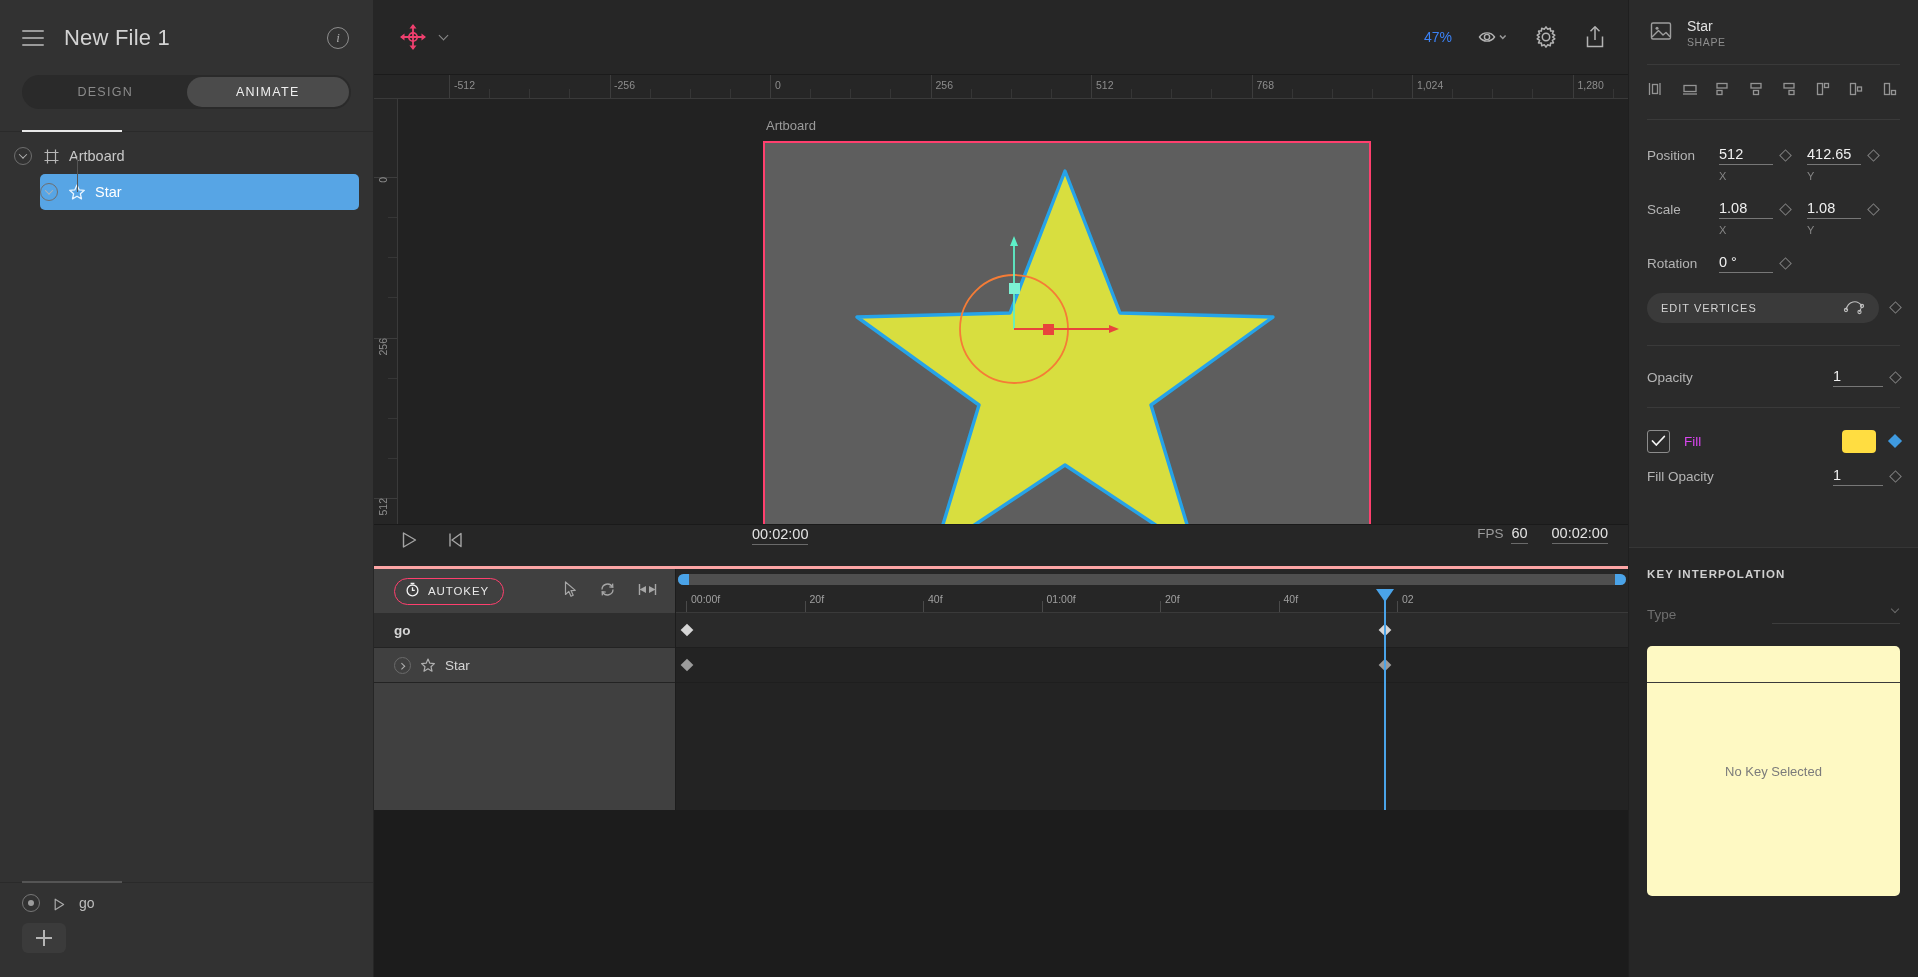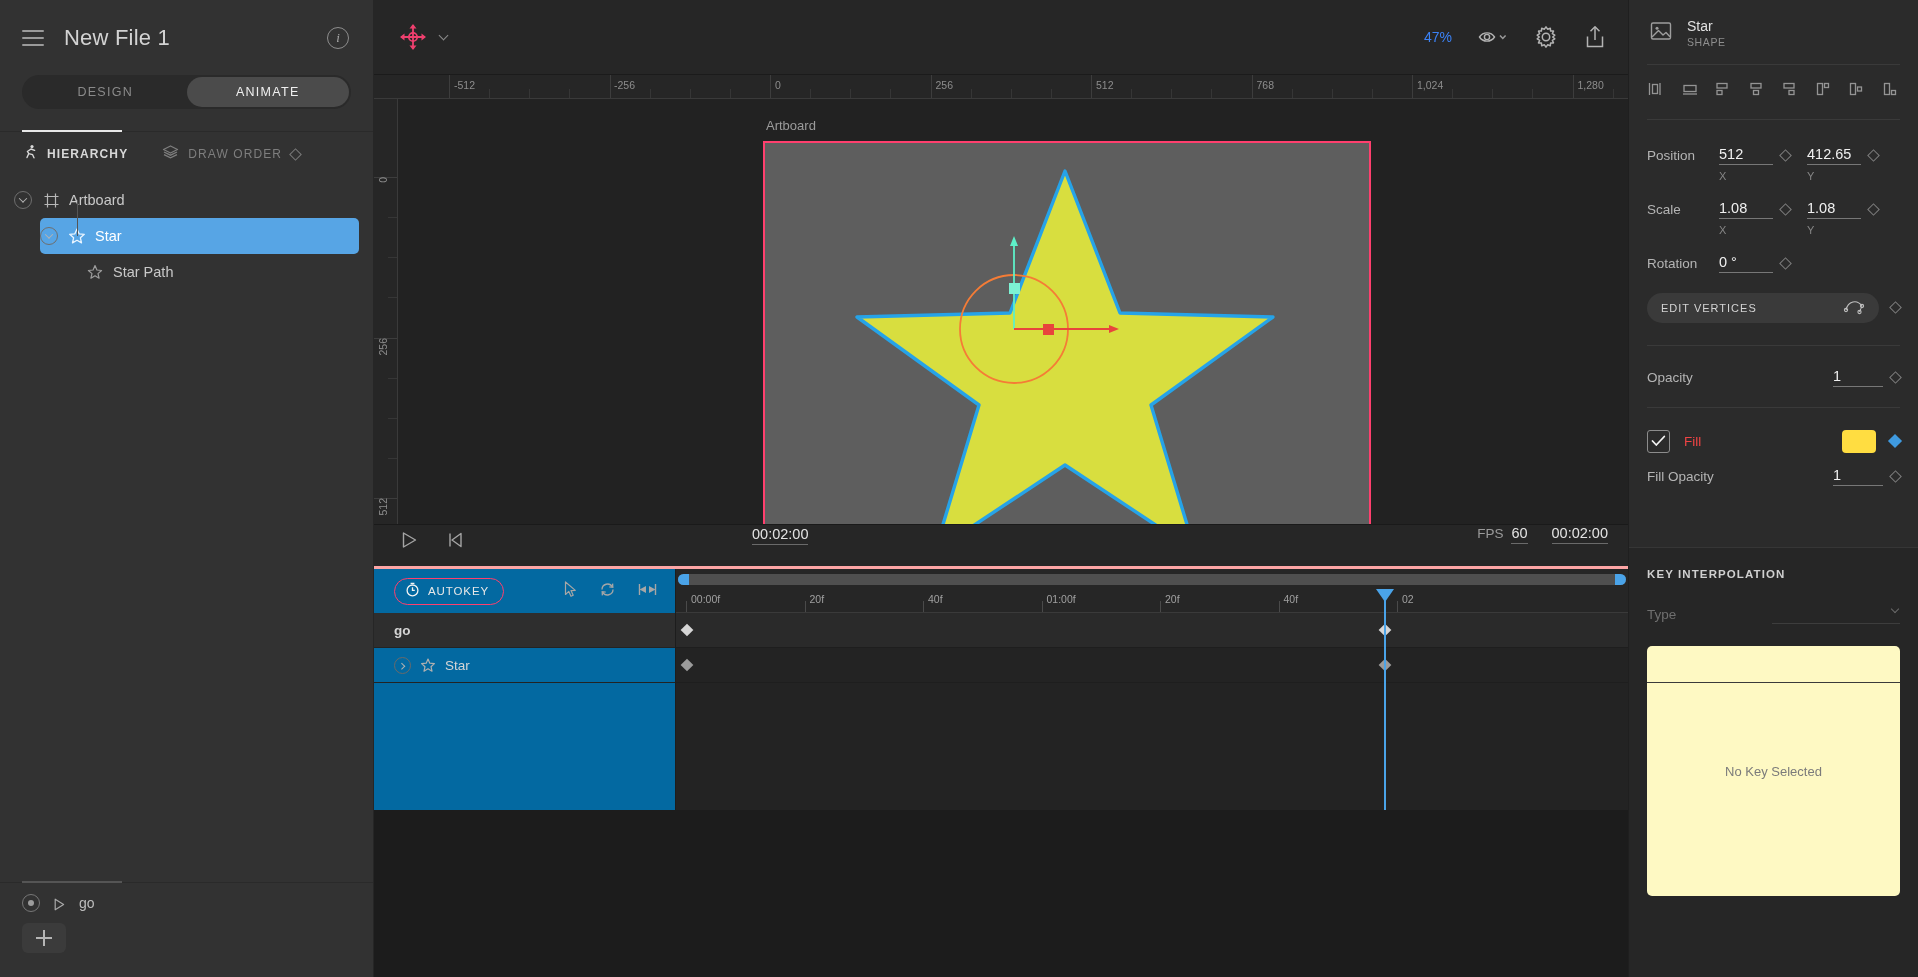--- a/index.html
+++ b/index.html
@@ -142,21 +142,21 @@
     height: 44px; display: flex; align-items: flex-start; padding: 0 20px; border-bottom: 3px solid #fca5a5;
   }
   .tl-btn { width: 30px; height: 30px; display:flex; align-items:center; justify-content:center; cursor:pointer; }
   .tl-time-field { margin-left: 282px; }
   .field-txt { font-size: 14.5px; color: #e3e3e3; border-bottom: 1px solid #6a6a6a; padding-bottom: 2px; }
   .tl-right { margin-left: auto; display: flex; align-items: flex-end; gap: 24px; }
   .fps-grp { display:flex; align-items: baseline; gap: 8px; }
   .fps-lbl { font-size: 13.5px; color: #9a9a9a; }
 
   .tl-body { display: flex; flex: 1; min-height: 0; }
-  .tl-left { width: 302px; flex: 0 0 302px; background: #0369a1; border-right: 1px solid #1d1d1d; }
+  .tl-left { width: 302px; flex: 0 0 302px; background: #404040; border-right: 1px solid #1d1d1d; }
   .autokey-row { height: 44px; display: flex; align-items: center; padding: 0 18px 0 20px; }
   .autokey-btn {
     display: flex; align-items: center; gap: 8px; height: 27px; padding: 0 14px 0 10px;
     border: 1.8px solid #ff3f6e; border-radius: 14px; cursor: pointer;
   }
   .autokey-lbl { font-size: 11.5px; letter-spacing: .9px; color: #e8e8e8; }
   .tl-tools { margin-left: auto; display: flex; align-items: center; gap: 22px; }
   .track-row {
     height: 35px; display: flex; align-items: center; padding-left: 20px; border-bottom: 1px solid #232323;
   }
@@ -213,21 +213,21 @@
 
   .ev-row { display: flex; align-items: center; padding: 0 18px; margin-top: 20px; gap: 12px; }
   .ev-btn {
     flex: 1; height: 30px; background: #3a3a3a; border-radius: 15px;
     display: flex; align-items: center; justify-content: space-between; padding: 0 14px; cursor: pointer;
   }
   .ev-lbl { font-size: 11px; letter-spacing: 1px; color: #d4d4d4; }
 
   .fill-row { display: flex; align-items: center; padding: 0 18px; margin-top: 18px; gap: 14px; }
   .chkbox { width: 23px; height: 23px; border: 1.4px solid #8c8c8c; border-radius: 3px; display:flex; align-items:center; justify-content:center; }
-  .fill-lbl { font-size: 13.5px; color: #ef4444; }
+  .fill-lbl { font-size: 13.5px; color: #d946ef; }
   .swatch { width: 34px; height: 23px; border-radius: 4px; margin-left: auto; }
   .dia-filled { width: 10px; height: 10px; background: #3f9ae0; transform: rotate(45deg); flex:0 0 10px;}
 
   .ki-panel { margin-top: auto; background: #262626; border-top: 1px solid #363636; height: 430px; padding: 20px 18px; }
   .ki-title { font-size: 11.5px; font-weight: 700; letter-spacing: 1.1px; color: #d0d0d0; }
   .ki-type-row { display: flex; align-items: center; margin-top: 24px; }
   .ki-type-lbl { font-size: 13.5px; color: #6f6f6f; }
   .ki-select { margin-left: auto; width: 128px; border-bottom: 1px solid #3d3d3d; height: 20px; position: relative; }
   .ki-select .cv { position:absolute; right: 2px; top: 2px; width:6px; height:6px; border-right: 1.4px solid #6a6a6a; border-bottom: 1.4px solid #6a6a6a; transform: rotate(45deg);}
   .ki-graph { margin-top: 22px; height: 250px; background: #fef9c3; border-radius: 5px; position: relative; }
@@ -250,39 +250,20 @@
       <div class="info-icon">i</div>
     </div>
 
     <div class="seg-control">
       <div class="seg-btn">DESIGN</div>
       <div class="seg-btn active">ANIMATE</div>
     </div>
 
     <div class="lp-tabsep"></div>
 
-    <div class="panel-section-head">
-      <span>
-        <svg width="16" height="16" viewBox="0 0 16 16">
-            <circle cx="10" cy="2.6" r="1.6" fill="#d8d8d8"></circle>
-            <path d="M9 5 L5.5 7.5 L6.8 9.6 L5 13.5 M6.8 9.6 L10.5 10.5 L12 13.8 M9 5 L12.6 6.4" stroke="#d8d8d8" stroke-width="1.4" fill="none" stroke-linecap="round"></path>
-          </svg>
-      </span>
-      <span class="ps-title">HIERARCHY</span>
-      <span class="ps-gap"></span>
-      <span>
-        <svg width="17" height="16" viewBox="0 0 17 16">
-            <path d="M8.5 2 L15.5 5.5 L8.5 9 L1.5 5.5 Z" fill="none" stroke="#7e7e7e" stroke-width="1.3" stroke-linejoin="round"></path>
-            <path d="M2 8 L8.5 11.2 L15 8" fill="none" stroke="#7e7e7e" stroke-width="1.3"></path>
-            <path d="M2 10.7 L8.5 13.9 L15 10.7" fill="none" stroke="#7e7e7e" stroke-width="1.3"></path>
-          </svg>
-      </span>
-      <span class="ps-title dim">DRAW ORDER</span>
-      <span class="diamond-sm"></span>
-    </div>
 
     <div class="tree">
       <div class="tree-row">
         <div class="chevron-btn">
             <i class="chev"></i>
           </div>
         <span class="tree-icon">
           <svg width="17" height="17" viewBox="0 0 17 17">
               <path d="M4.5 1.5 V15.5 M12.5 1.5 V15.5 M1.5 4.5 H15.5 M1.5 12.5 H15.5" stroke="#b7b7b7" stroke-width="1.2"></path>
             </svg>
@@ -296,28 +277,20 @@
             <i class="chev"></i>
           </div>
         <span class="tree-icon">
           <svg width="18" height="18" viewBox="0 0 18 18">
               <path d="M9 2 L11.1 6.8 L16.3 7.3 L12.4 10.8 L13.5 15.9 L9 13.2 L4.5 15.9 L5.6 10.8 L1.7 7.3 L6.9 6.8 Z" fill="none" stroke="#eaf5ff" stroke-width="1.3" stroke-linejoin="round"></path>
             </svg>
         </span>
         <span class="tree-label">Star</span>
       </div>
 
-      <div class="tree-row indent-2">
-        <span class="tree-icon">
-          <svg width="18" height="18" viewBox="0 0 18 18">
-              <path d="M9 2.6 L10.9 7 L15.6 7.5 L12 10.6 L13.1 15.2 L9 12.8 L4.9 15.2 L6 10.6 L2.4 7.5 L7.1 7 Z" fill="none" stroke="#9d9d9d" stroke-width="1.2" stroke-linejoin="round"></path>
-            </svg>
-        </span>
-        <span class="tree-label">Star Path</span>
-      </div>
     </div>
 
     <div class="left-spacer"></div>
     <div class="lp-divider"></div>
 
 
     <div class="anim-row">
       <span class="radio-dot">
           <i></i>
         </span>

